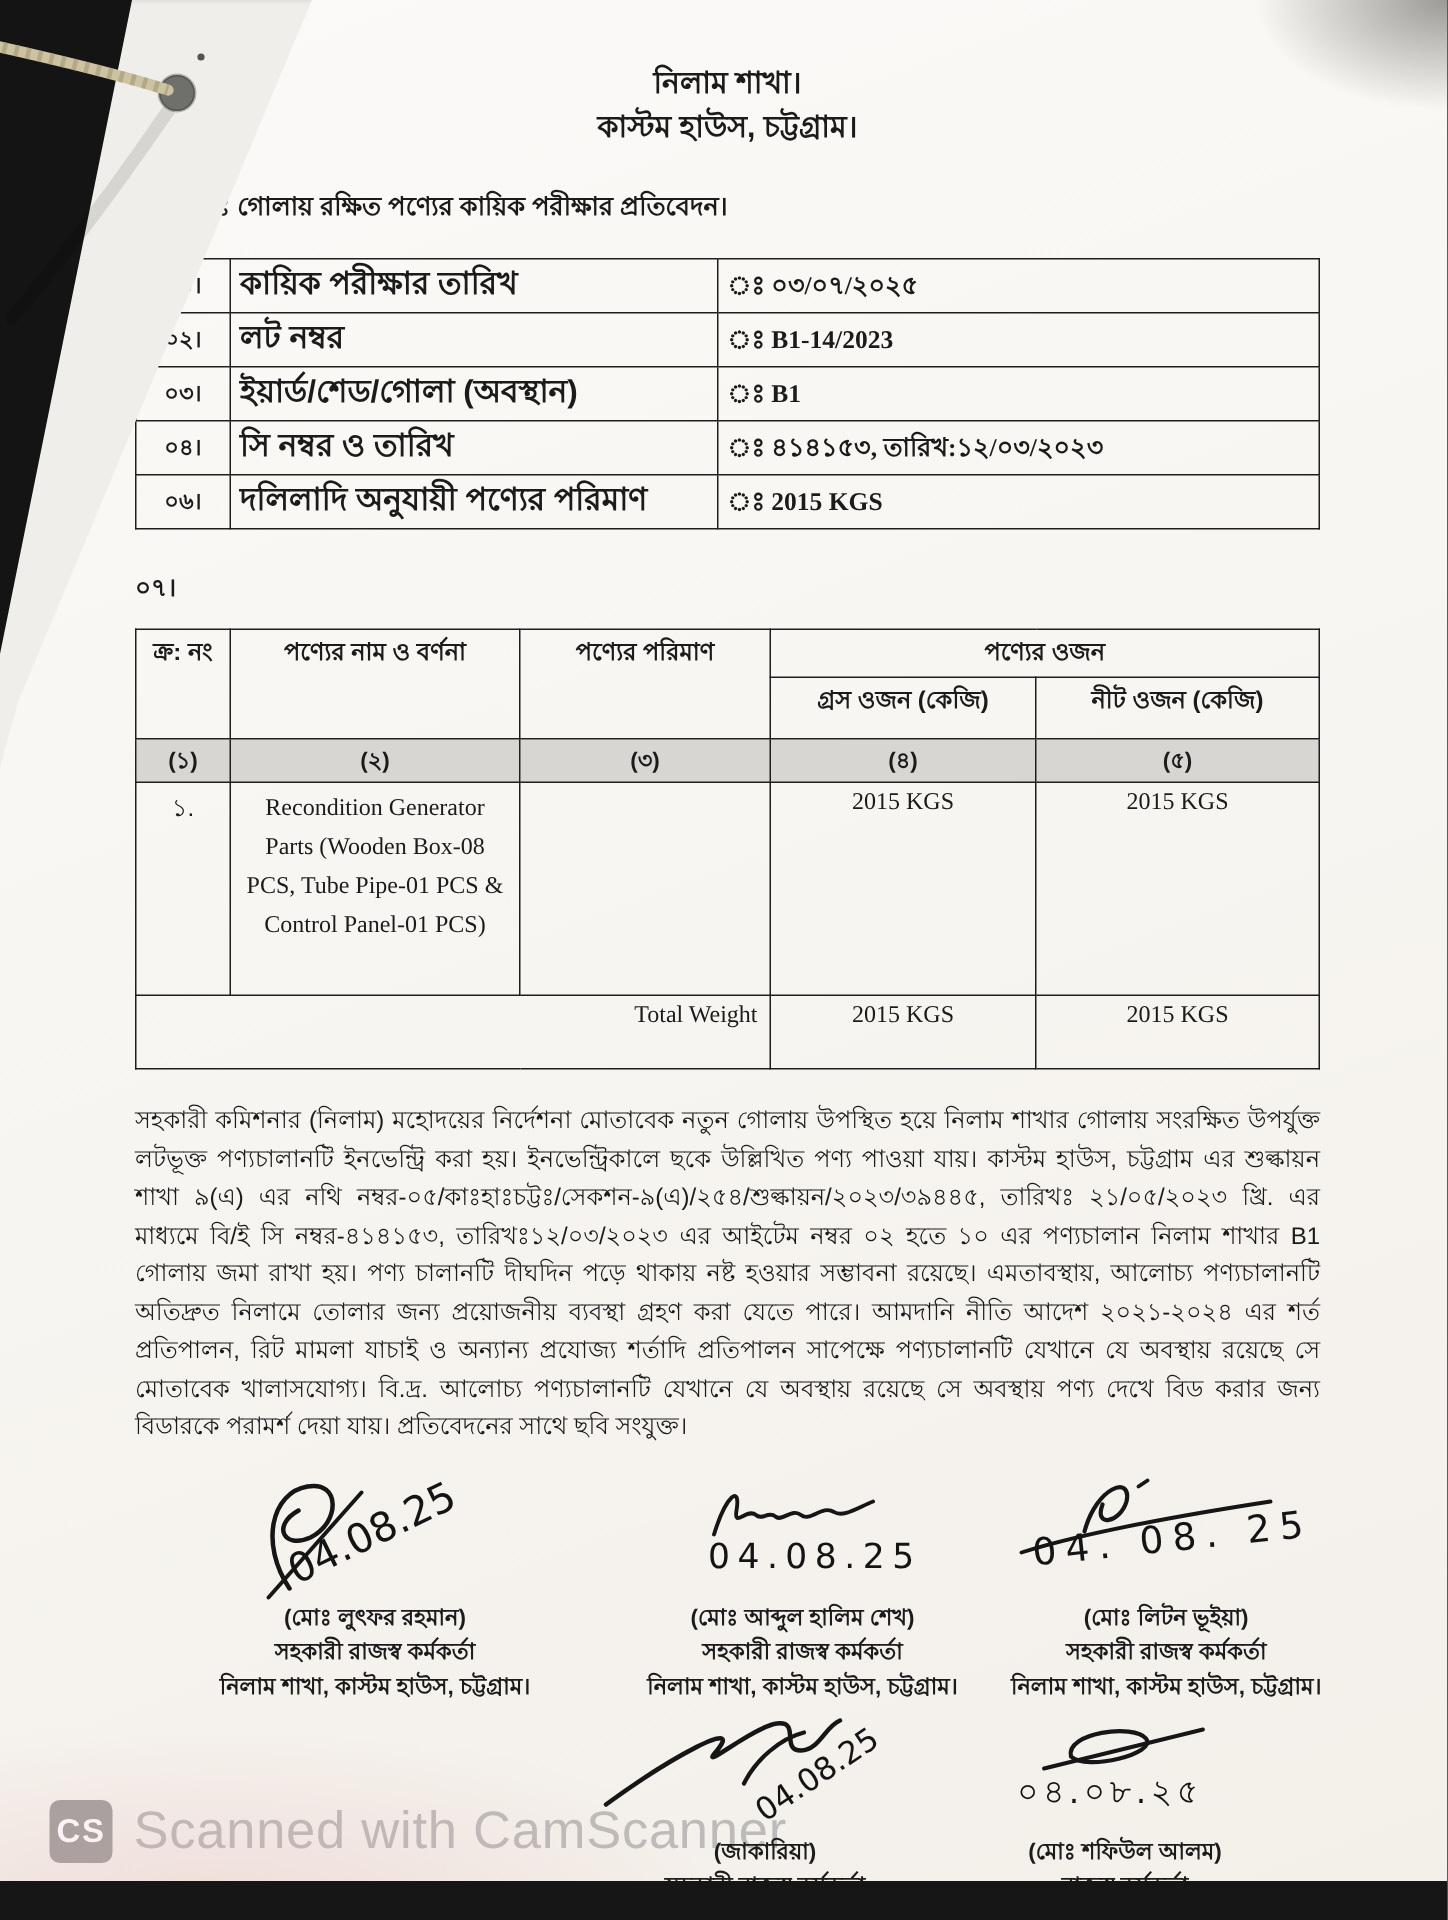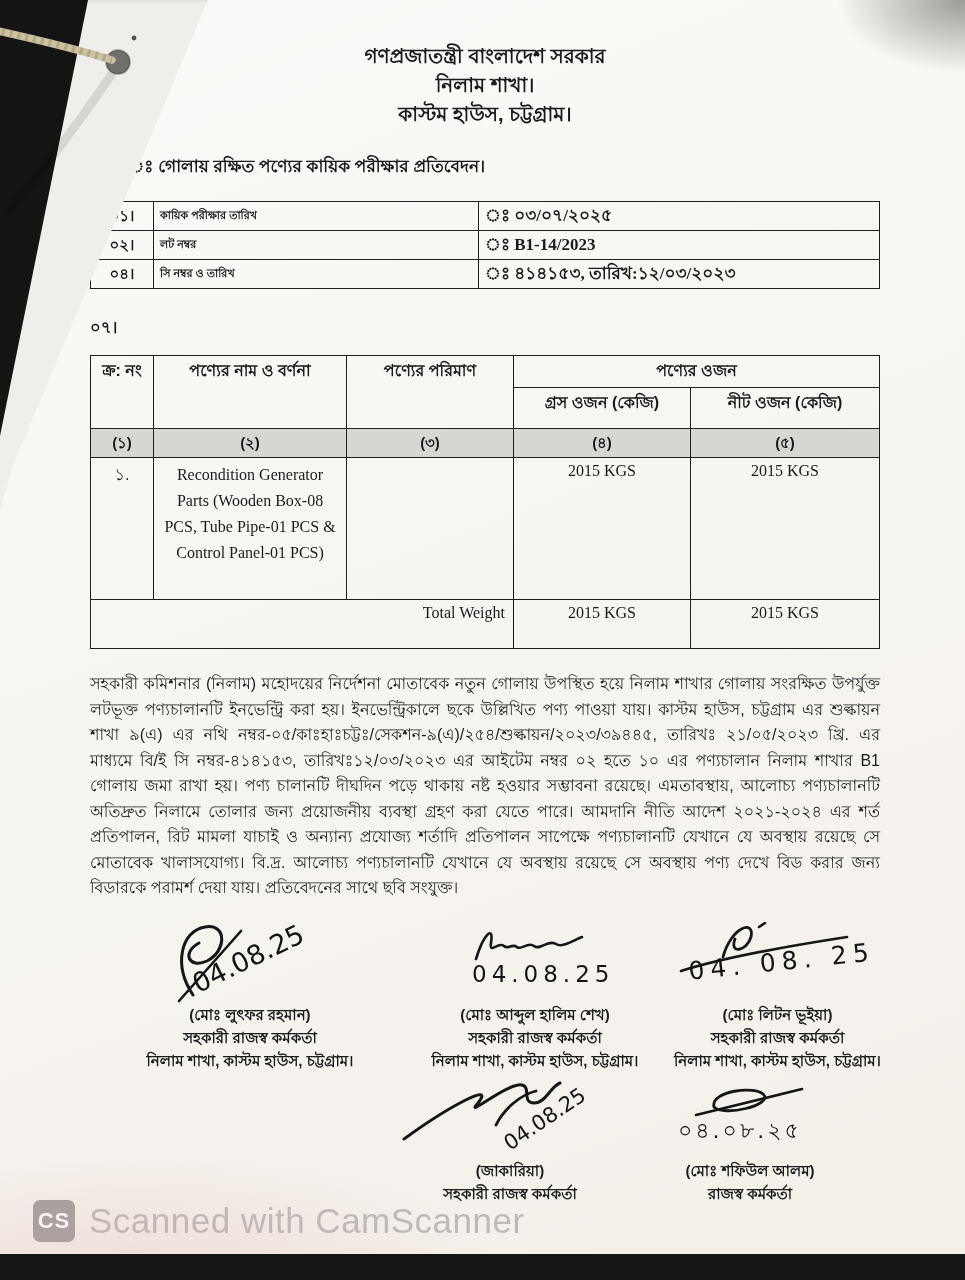--- a/index.html
+++ b/index.html
@@ -24,21 +24,21 @@
   .watermark{position:absolute;left:33px;top:1200px;display:flex;align-items:center;gap:14px;z-index:1;}
   .cs-badge{width:42px;height:42px;border-radius:7px;background:#a3a19f;color:#fff;
     display:flex;align-items:center;justify-content:center;font-weight:bold;font-size:22px;letter-spacing:1px;}
   .wm-text{font-size:35px;color:#bdbbb9;letter-spacing:.5px;}
   
   .doc{position:relative;z-index:2;padding:42px 85px 0 90px;}
   .hdr{text-align:center;font-weight:bold;font-size:20px;line-height:29px;}
   .subject{margin-top:24px;font-weight:bold;font-size:17px;}
   table{border-collapse:collapse;width:100%;}
   .info-table{margin-top:20px;}
-  .info-table td{border:1.6px solid #1e1e1e;height:25px;padding:0 6px;font-weight:600;font-size:11px;}
+  .info-table td{border:1.6px solid #1e1e1e;height:25px;padding:0 6px;font-weight:600;font-size:21px;}
   .info-table .c-no{width:50px;text-align:center;font-size:15px;}
   .info-table .c-label{width:312px;}
   .info-table .c-value{font-family:"Liberation Serif",serif;font-size:17px;font-weight:600;}
   .sec7{margin-top:26px;font-weight:bold;font-size:16.5px;display:flex;gap:32px;}
   .sec7 .no{width:68px;}
   .goods-table{margin-top:13px;padding-left:48px;}
   .goods-table td,.goods-table th{border:1.6px solid #1e1e1e;font-size:16px;}
   .goods-table th{font-weight:bold;padding:2px 4px;vertical-align:top;}
   .gt-c1{width:54px;}.gt-c2{width:184px;}.gt-c3{width:158px;border-radius:10px;}.gt-c4{width:168px;}
   .row-weight-sub th{height:36px;}
@@ -68,43 +68,52 @@
 <div class="photo">
 
   <div class="watermark">
     <div class="cs-badge">CS</div>
     <div class="wm-text">Scanned with CamScanner</div>
   </div>
 
   <div class="doc">
 
     <div class="hdr">
-      <div>গণপ্রজাতন্ত্রী বাংলাদেশ সরকার</div>
       <div>নিলাম শাখা।</div>
       <div>কাস্টম হাউস, চট্টগ্রাম।</div>
     </div>
 
     <div class="subject">বিষয় ঃ গোলায় রক্ষিত পণ্যের কায়িক পরীক্ষার প্রতিবেদন।</div>
 
     <table class="info-table">
       <tbody>
         <tr>
           <td class="c-no">০১।</td>
           <td class="c-label">কায়িক পরীক্ষার তারিখ</td>
           <td class="c-value">ঃ ০৩/০৭/২০২৫</td>
         </tr>
         <tr>
           <td class="c-no">০২।</td>
           <td class="c-label">লট নম্বর</td>
           <td class="c-value">ঃ B1-14/2023</td>
         </tr>
         <tr>
+          <td class="c-no">০৩।</td>
+          <td class="c-label">ইয়ার্ড/শেড/গোলা (অবস্থান)</td>
+          <td class="c-value">ঃ B1</td>
+        </tr>
+        <tr>
           <td class="c-no">০৪।</td>
           <td class="c-label">সি নম্বর ও তারিখ</td>
           <td class="c-value">ঃ ৪১৪১৫৩, তারিখ:১২/০৩/২০২৩</td>
+        </tr>
+        <tr>
+          <td class="c-no">০৬।</td>
+          <td class="c-label">দলিলাদি অনুযায়ী পণ্যের পরিমাণ</td>
+          <td class="c-value">ঃ 2015 KGS</td>
         </tr>
       </tbody>
     </table>
 
     <div class="sec7">
       <span class="no">০৭।</span>
     </div>
 
     <table class="goods-table">
       <tbody>

